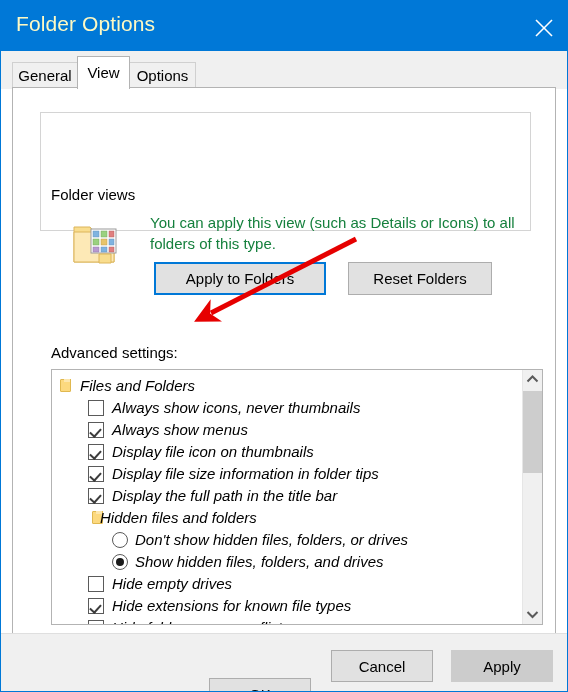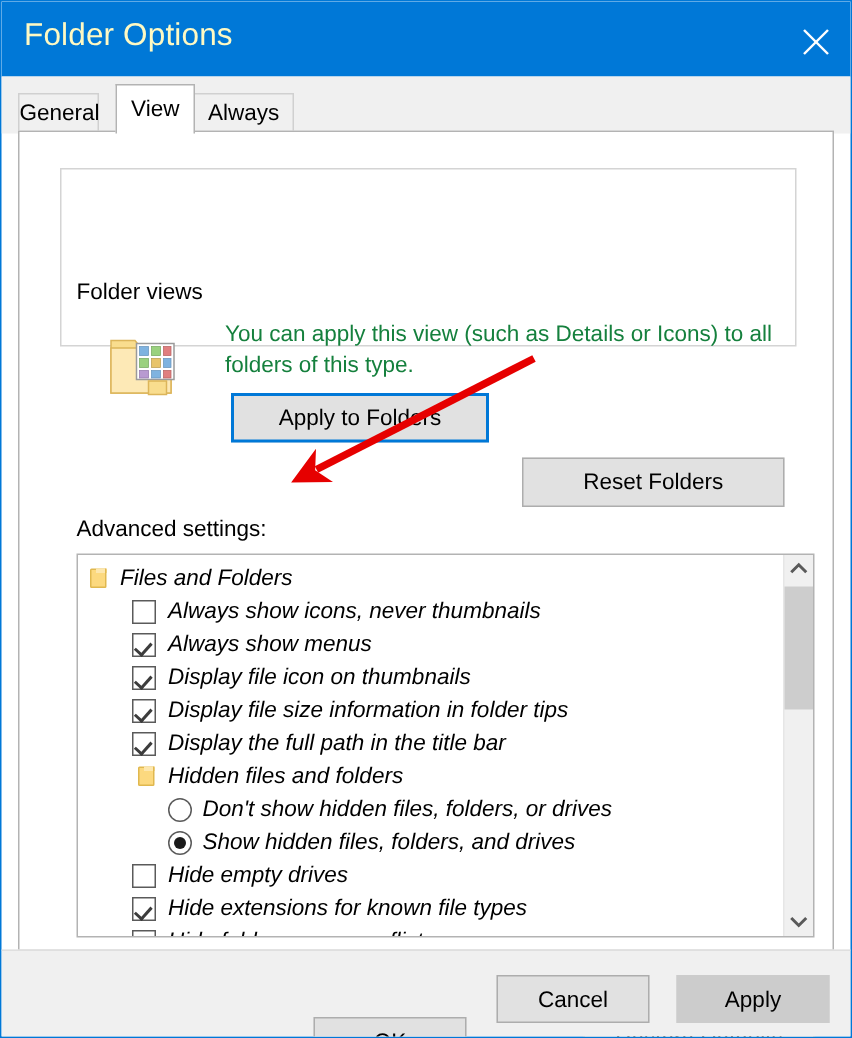--- a/index.html
+++ b/index.html
@@ -64,21 +64,21 @@
     white-space: nowrap;
     cursor: default;
   }
   .tab.selected {
     background: #ffffff;
     border-color: #b3b3b3;
     height: 33px;
     line-height: 31px;
     z-index: 3;
   }
-  #tab-general { left: 11px; width: 54px; text-align: center; }
+  #tab-general { left: 11px; width: 66px; text-align: center; }
   #tab-view    { left: 76px; width: 53px; }
   #tab-search  { left: 128px; width: 67px; }
 
   
   #panel {
     position: absolute;
     left: 11px; top: 86px;
     width: 544px; height: 547px;
     background: #ffffff;
     border: 1px solid #b3b3b3;
@@ -123,21 +123,21 @@
     text-align: center;
     white-space: nowrap;
     cursor: default;
     padding: 0;
     font-family: "Liberation Sans", sans-serif;
   }
   .btn.focused { border: 2px solid #0078d7; }
   .btn.disabled { color: #000000; background: #cccccc; border-color: #cccccc; }
 
   #apply-to-folders-button { left: 141px; top: 174px; width: 172px; height: 33px; }
-  #reset-folders-button    { left: 335px; top: 174px; width: 175px; height: 33px; margin-top: 43px; }
+  #reset-folders-button    { left: 335px; top: 174px; width: 144px; height: 33px; }
 
   
   #advanced-settings-label {
     position: absolute;
     left: 38px; top: 256px;
     font-size: 15px;
     color: #000000;
     white-space: nowrap;
   }
   #advanced-list {
@@ -216,21 +216,21 @@
     border-radius: 50%;
     background: #1a1a1a;
   }
 
   
   .lvl-group  .grp-folder-icon { left: 8px; }
   .lvl-group  .lbl { left: 28px; }
   .lvl-item   .cb  { left: 36px; }
   .lvl-item   .lbl { left: 60px; }
   .lvl-sub    .grp-folder-icon { left: 40px; }
-  .lvl-sub    .lbl { left: 60px; }
+  .lvl-sub    .lbl { left: 48px; }
   .lvl-radio  .rb  { left: 60px; }
   .lvl-radio  .lbl { left: 83px; }
 
   
   #advanced-scrollbar {
     position: absolute;
     right: 0; top: 0;
     width: 20px; height: 254px;
     background: #f0f0f0;
     border-left: 1px solid #e6e6e6;
@@ -285,21 +285,21 @@
       <svg width="20" height="20" viewBox="0 0 20 20">
         <line x1="2" y1="2" x2="18" y2="18" stroke="#ffffff" stroke-width="1.6"></line>
         <line x1="18" y1="2" x2="2" y2="18" stroke="#ffffff" stroke-width="1.6"></line>
       </svg>
     </div>
   </div>
 
   <div id="tabstrip">
     <div class="tab" id="tab-general">General</div>
     <div class="tab selected" id="tab-view">View</div>
-    <div class="tab" id="tab-search">Always</div>
+    <div class="tab" id="tab-search">Options</div>
   </div>
 
   <div id="panel">
 
     <div id="folder-views-group"></div>
     <div id="folder-views-legend">Folder views</div>
 
     <div id="folder-views-icon">
       <svg width="50" height="46" viewBox="0 0 50 46">
         <path d="M3 6 h16 l4 5 h20 v30 h-40 z" fill="#f9dd8e" stroke="#dcb55a" stroke-width="1"></path>

